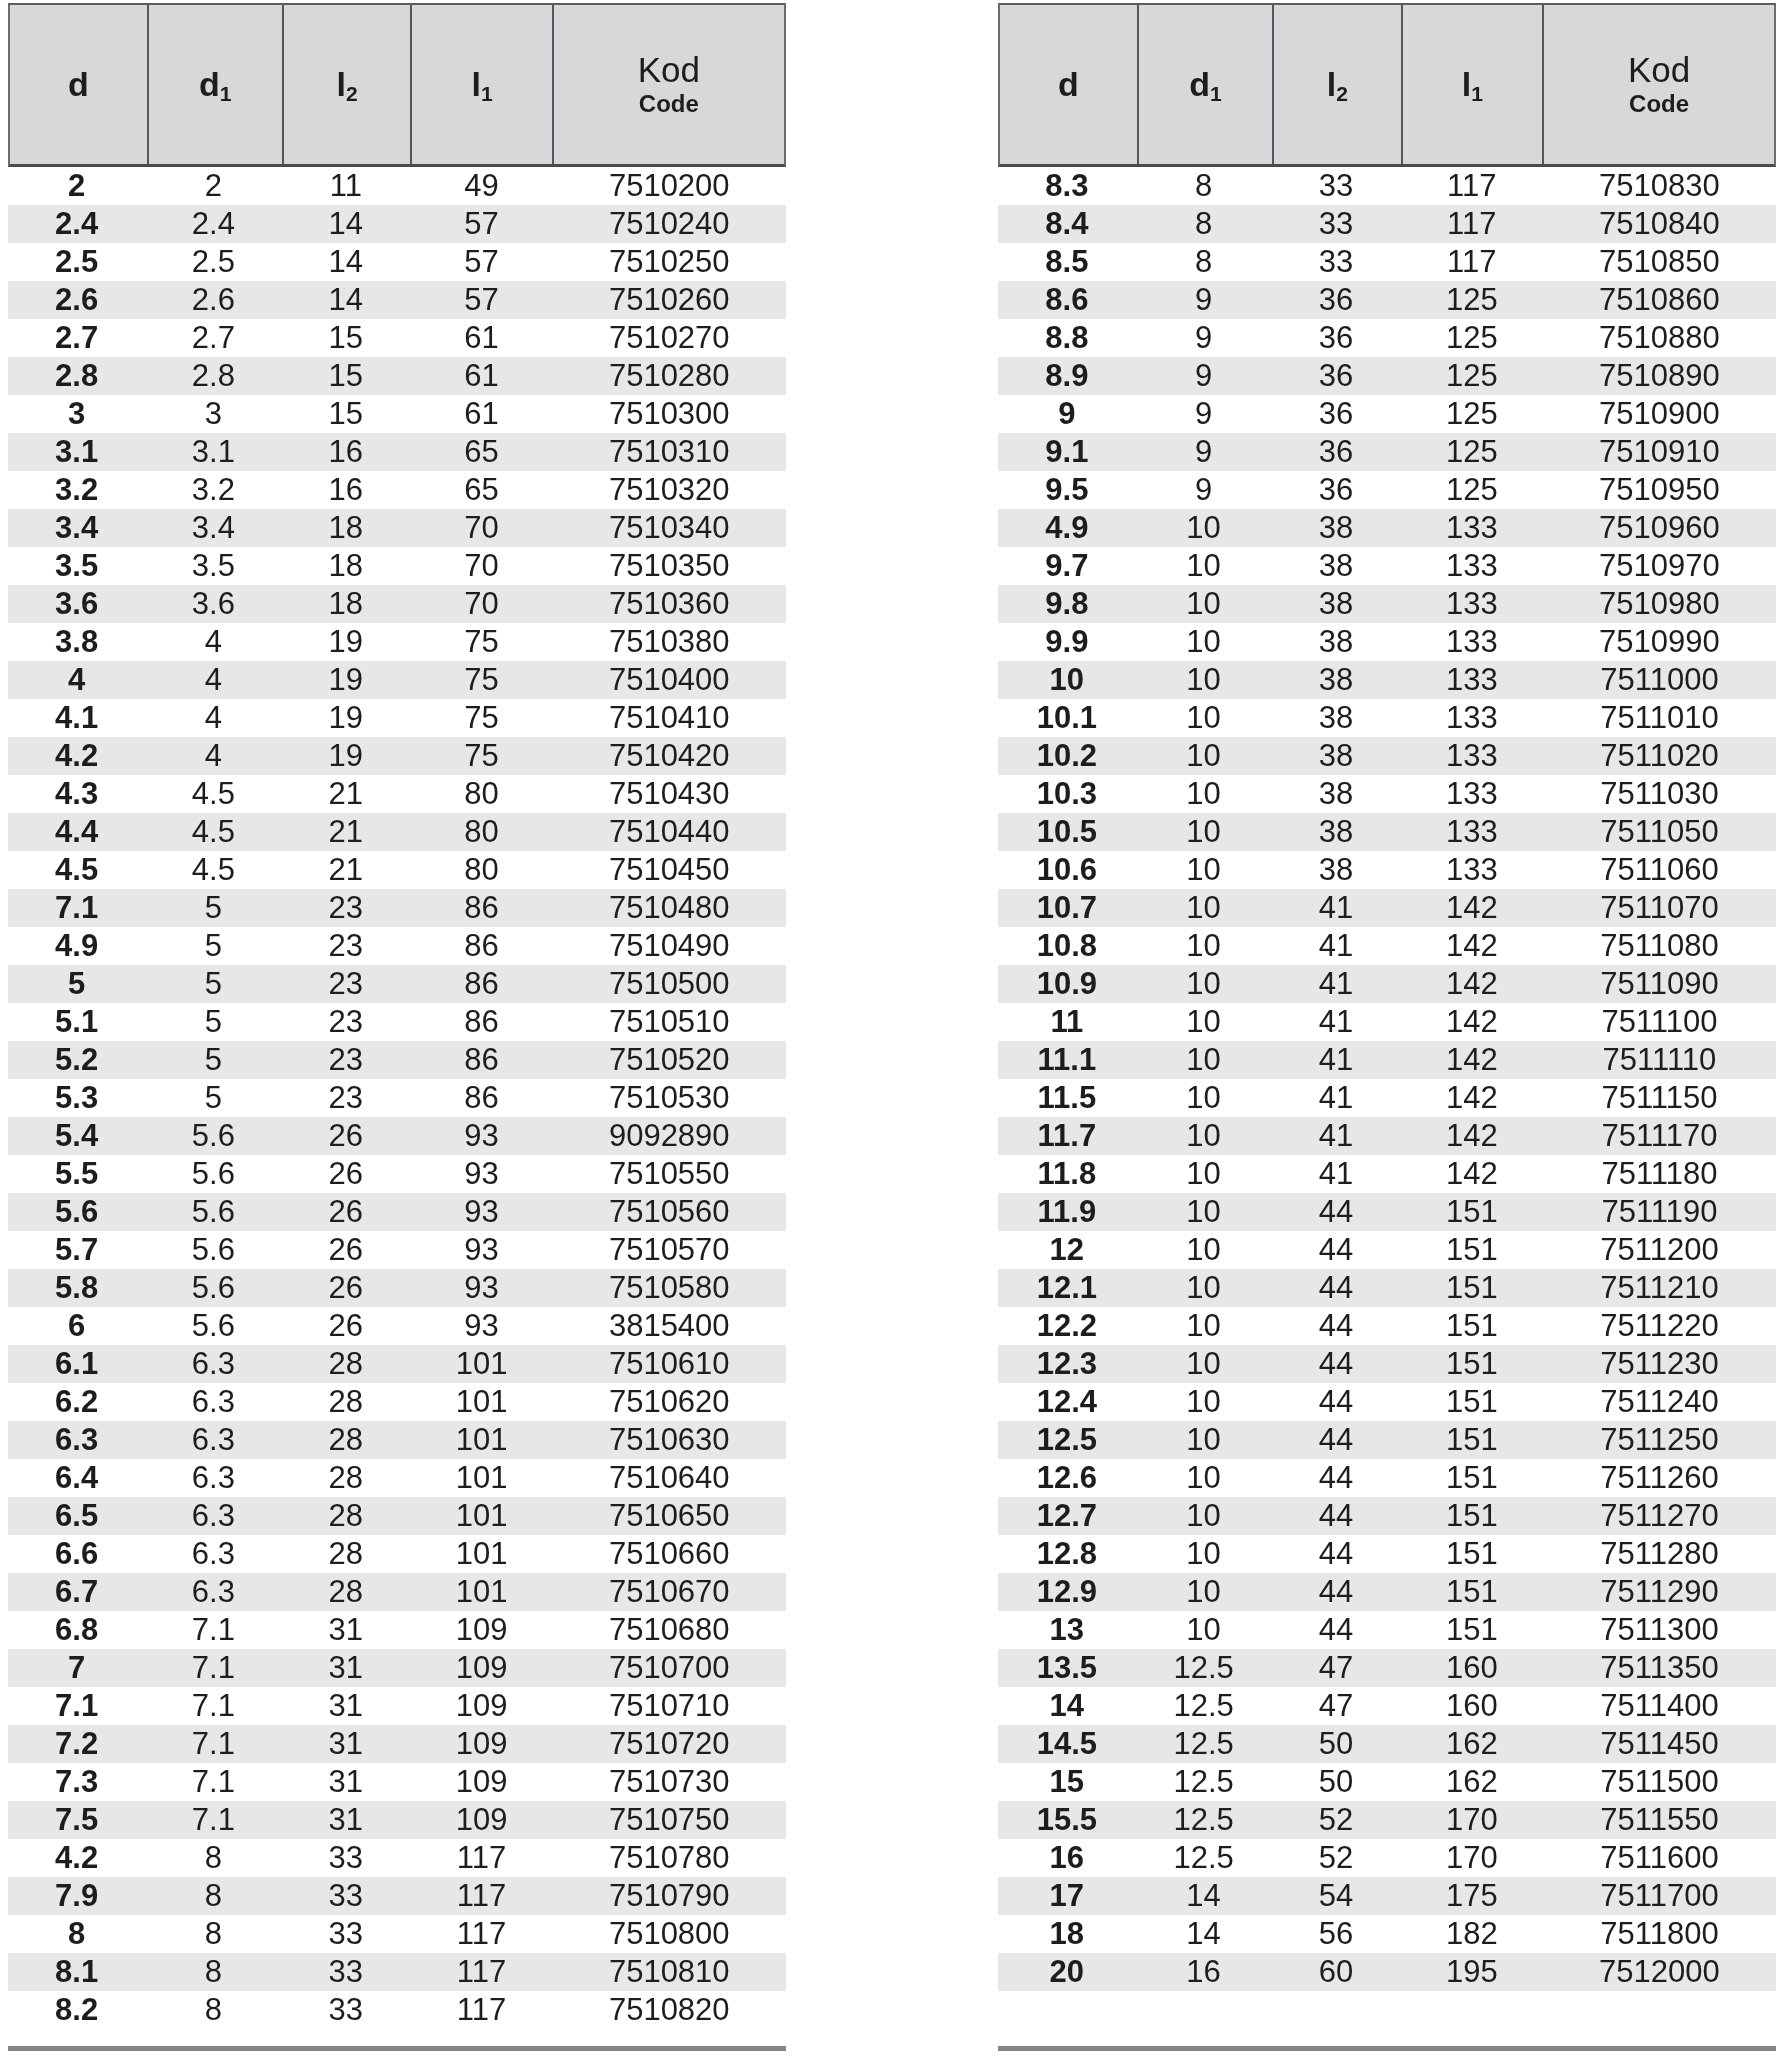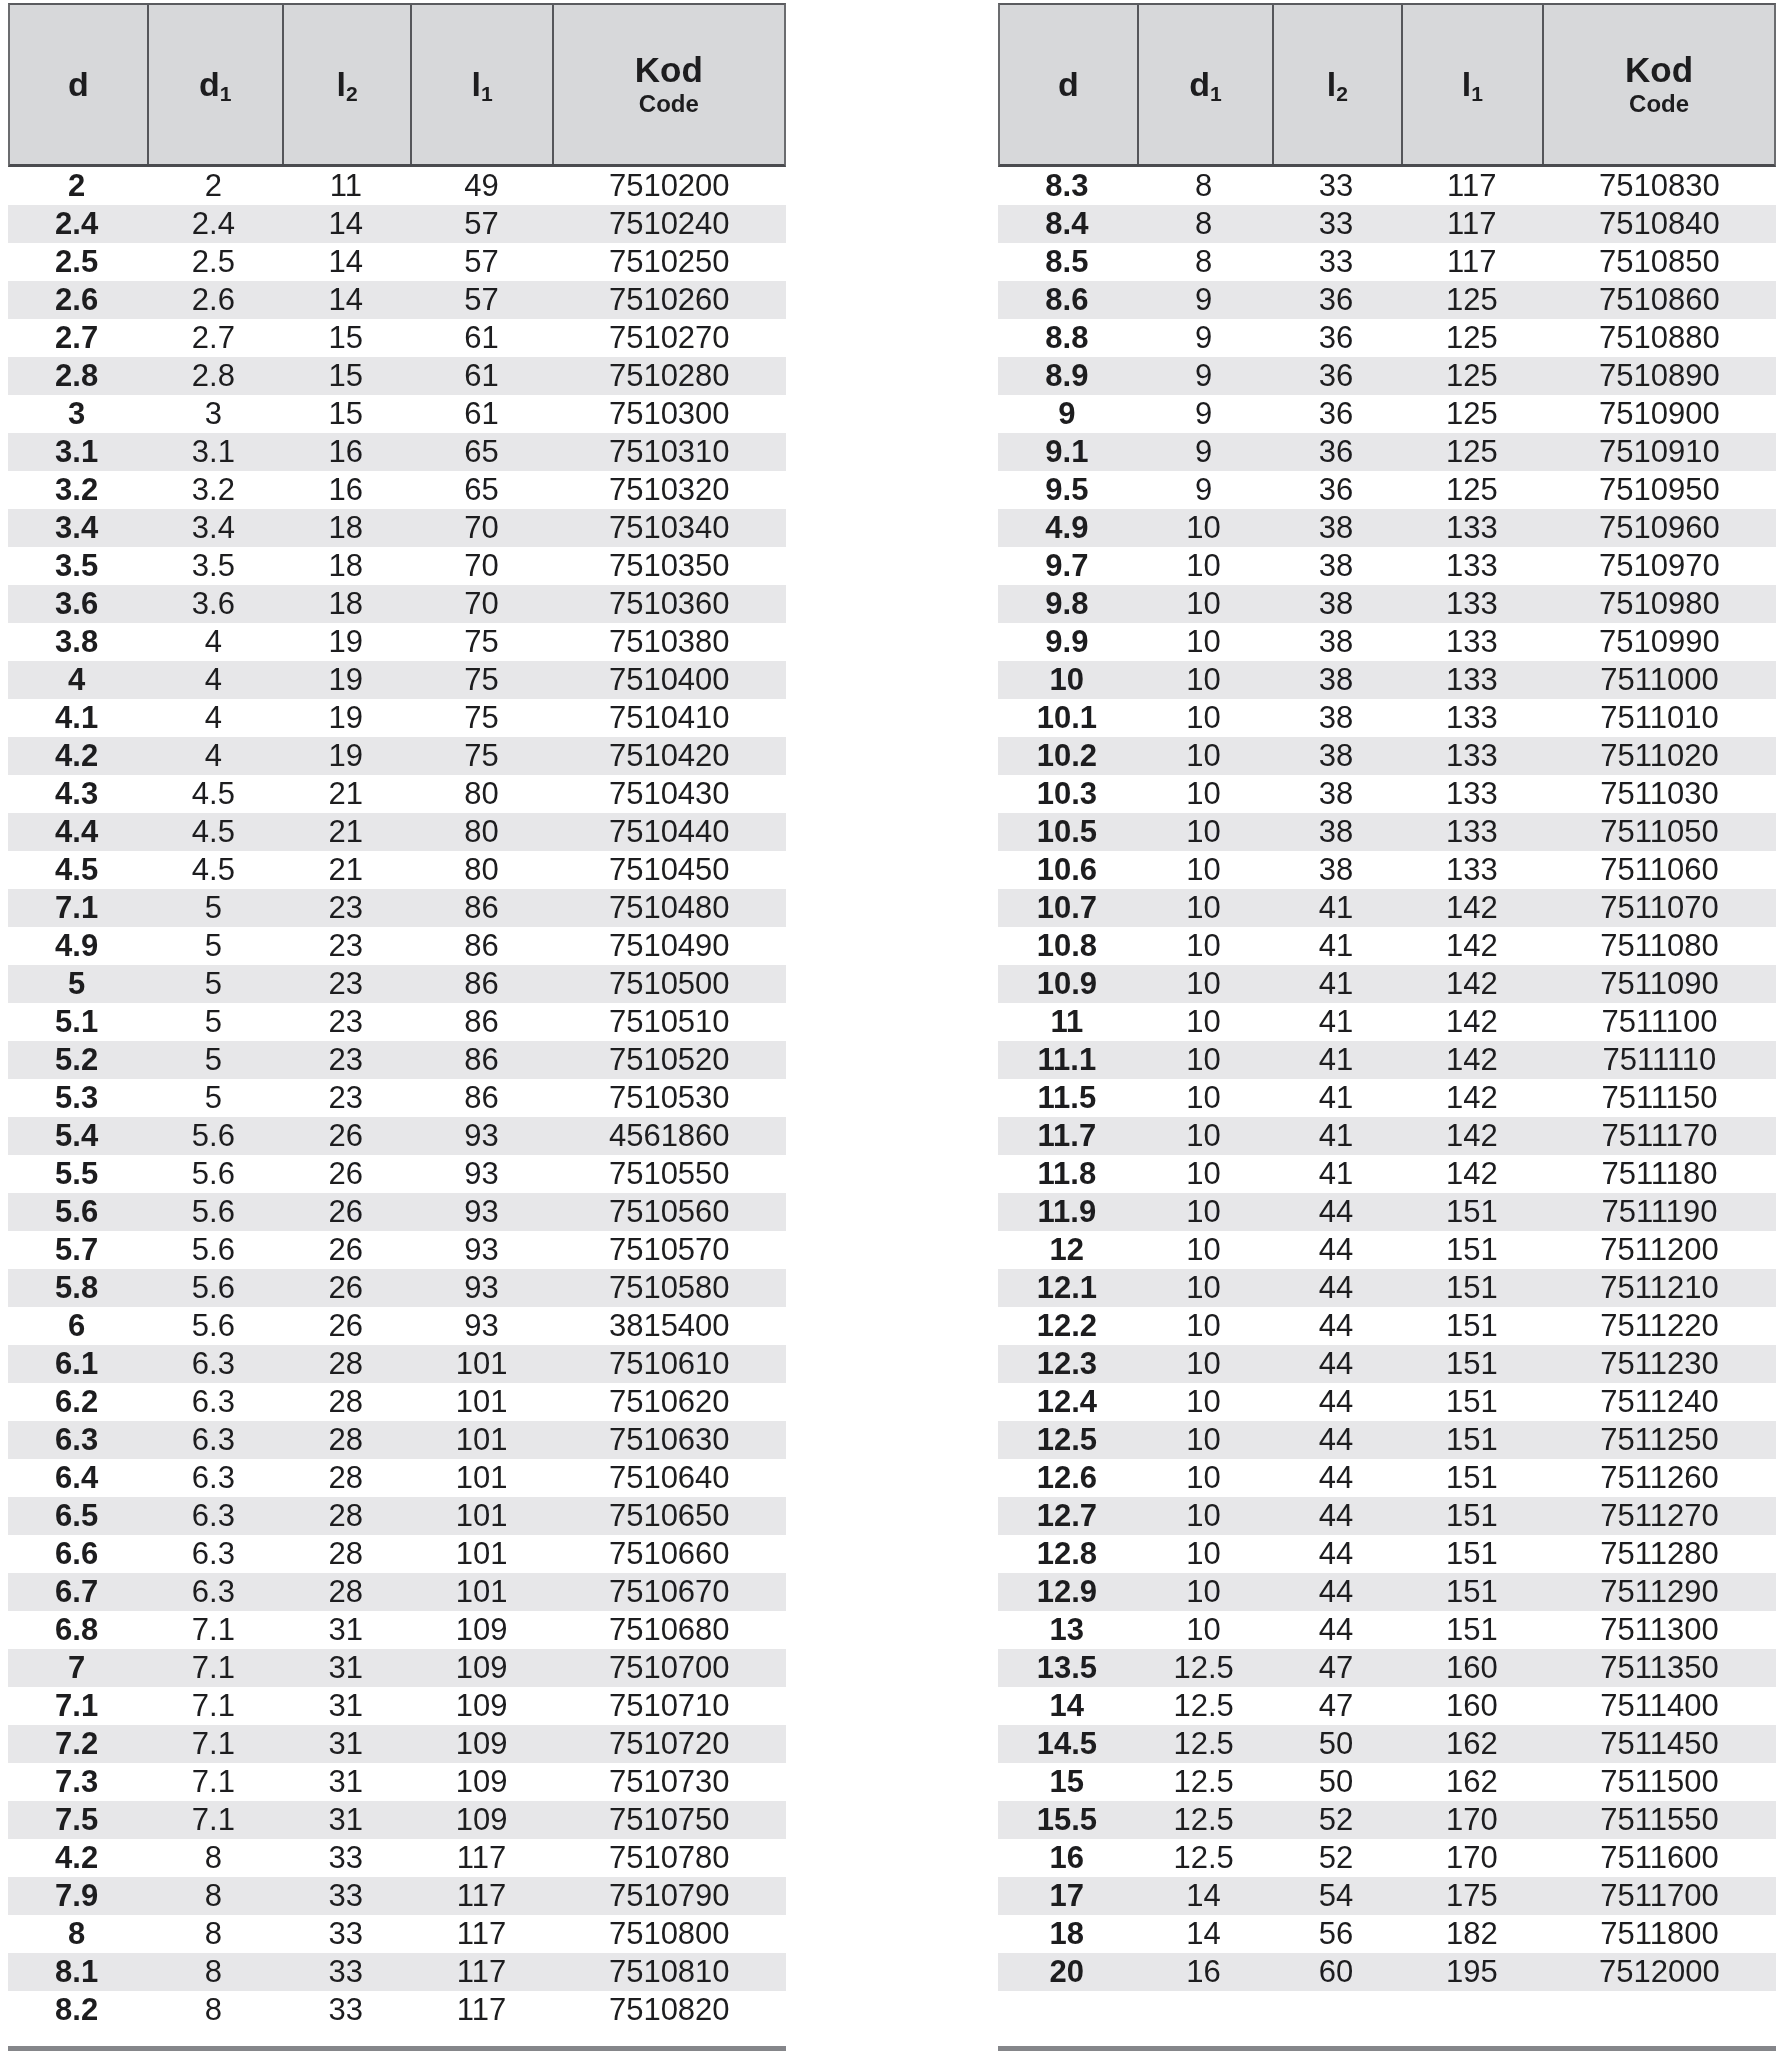--- a/index.html
+++ b/index.html
@@ -10,21 +10,21 @@
   .tablewrap.right{left:998px;}
   .thead{display:grid;grid-template-columns:17.7% 17.45% 16.6% 18.3% 29.95%;
          height:164px;box-sizing:border-box;background:#d7d8da;
          border-top:2.9px solid #5a5b5f;border-left:2.9px solid #6b6c6f;border-right:2.9px solid #6b6c6f;
          border-bottom:3.9px solid #4a4b4f;}
   .th{display:flex;flex-direction:column;align-items:center;justify-content:center;
       font-weight:700;font-size:34px;line-height:1.05;}
   .th + .th{border-left:2.9px solid #55565a;}
   .th .sub{font-size:0.62em;position:relative;top:0.28em;font-weight:700;}
   .th .base-line{display:flex;align-items:baseline;}
-  .kod-line{font-size:35px;font-weight:700;}
+  .kod-line{font-size:35px;font-weight:400;}
   .code-line{font-size:24px;font-weight:700;margin-top:1.9px;}
   .tb{width:100%;}
   .row{display:grid;grid-template-columns:17.7% 17.45% 16.6% 18.3% 29.95%;
        height:38px;align-items:center;}
   .row:nth-child(even){background:#e7e7e9;}
   .cell{text-align:center;font-size:31px;line-height:1;white-space:nowrap;}
   .cell.c0{font-weight:700;}
   .bottom-rule{position:absolute;left:0;right:0;top:2043px;height:4.9px;background:#85868a;}
 </style>
 </head>
@@ -237,21 +237,21 @@
           <span class="cell c1">5</span>
           <span class="cell c2">23</span>
           <span class="cell c3">86</span>
           <span class="cell c4">7510530</span>
         </div>
         <div class="row">
           <span class="cell c0">5.4</span>
           <span class="cell c1">5.6</span>
           <span class="cell c2">26</span>
           <span class="cell c3">93</span>
-          <span class="cell c4">4561860</span>
+          <span class="cell c4">9092890</span>
         </div>
         <div class="row">
           <span class="cell c0">5.5</span>
           <span class="cell c1">5.6</span>
           <span class="cell c2">26</span>
           <span class="cell c3">93</span>
           <span class="cell c4">7510550</span>
         </div>
         <div class="row">
           <span class="cell c0">5.6</span>

